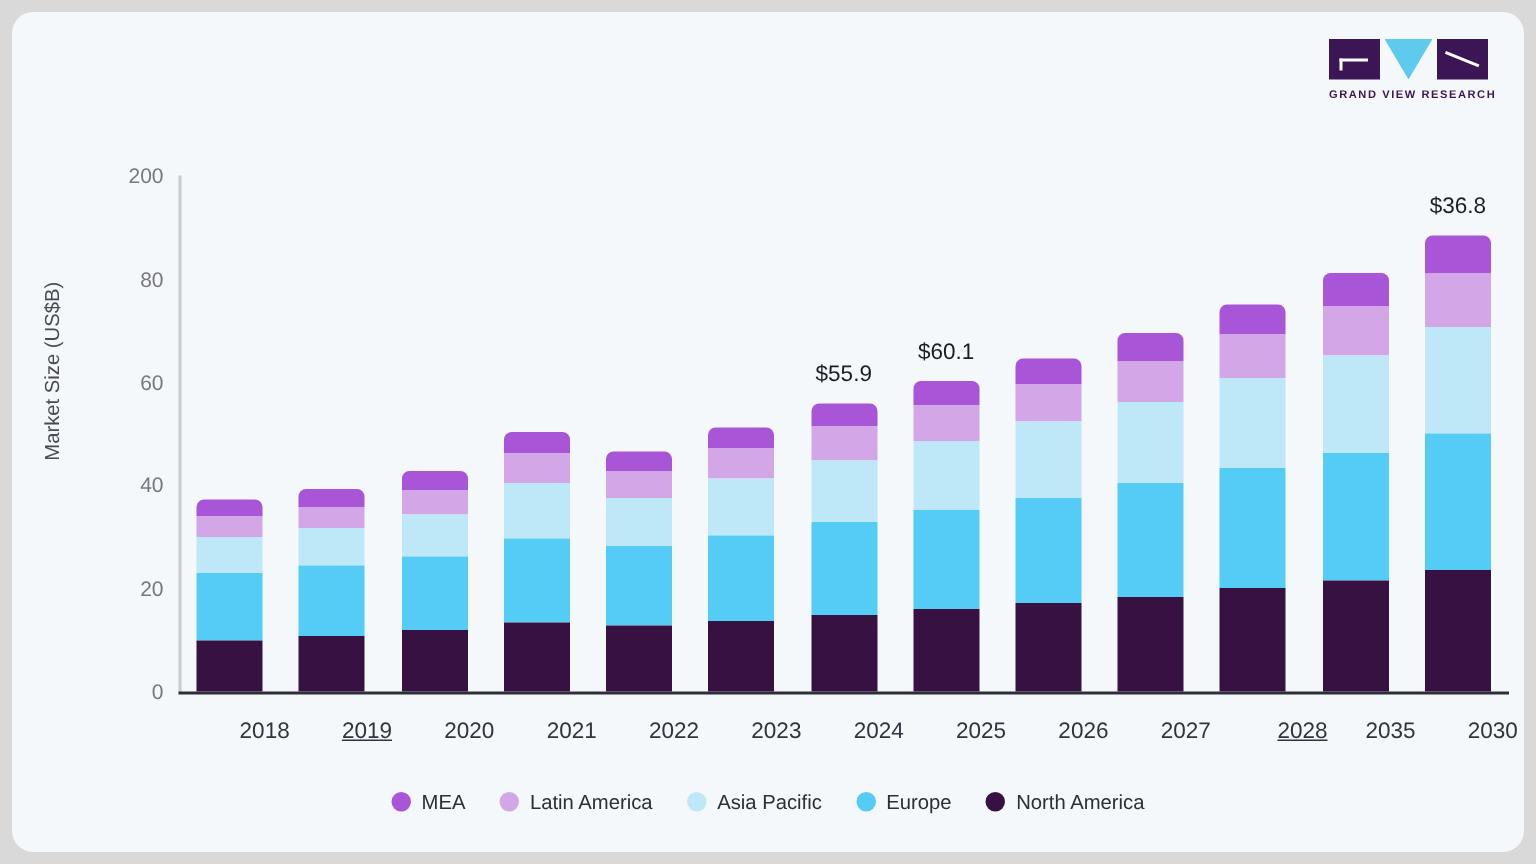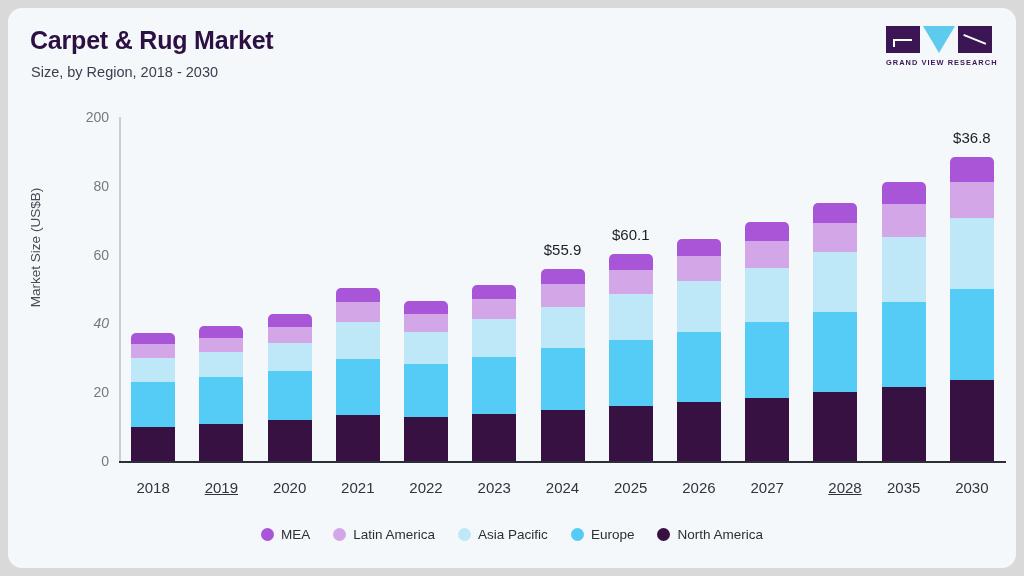--- a/index.html
+++ b/index.html
@@ -71,60 +71,58 @@
     background: #2e2e38;
   }
   .bar-group { position: absolute; bottom: 107px; width: 44px; }
   .seg { width: 100%; display: block; }
   .seg.top { border-radius: 5px 5px 0 0; }
   .bar-label {
     position: absolute; left: 50%; transform: translateX(-50%);
     font-size: 15px; color: #1d1d28; white-space: nowrap;
   }
   .xtick {
-    position: absolute; bottom: 72px; width: 80px; text-align: center;
+    position: absolute; bottom: 72px; width: 80px; text-align: right;
     font-size: 15px; color: #33333f;
   }
   
   #legend {
     position: absolute; left: 0; right: 0; bottom: 26px;
     display: flex; justify-content: center; align-items: center; gap: 23px;
   }
   .legend-item { display: flex; align-items: center; gap: 7px; }
   .legend-dot { width: 13px; height: 13px; border-radius: 50%; }
   .legend-label { font-size: 13.5px; color: #2e2e38; }
 </style>
 </head>
 <body>
 
 <div id="card">
 
-  <div id="title">Carpet &amp; Rug Market</div>
-  <div id="subtitle">Size, by Region, 2018 - 2030</div>
 
   <div id="logo">
     <div class="logo-row">
       <div class="logo-blk">
         <div class="logo-g-bar"></div>
         <div class="logo-g-stem"></div>
       </div>
       <div class="logo-v"></div>
       <div class="logo-blk">
         <div class="logo-r-slash"></div>
       </div>
     </div>
     <div id="logo-text">GRAND VIEW RESEARCH</div>
   </div>
 
   <div id="plot">
     <div id="ylabel">Market Size (US$B)</div>
     <div id="yticks-layer">
         <div class="ytick" style="top: 453px; left: 53px;">0</div>
         <div class="ytick" style="top: 384.2px; left: 53px;">20</div>
-        <div class="ytick" style="top: 315.4px; left: 53px; font-style: italic;">40</div>
+        <div class="ytick" style="top: 315.4px; left: 53px;">40</div>
         <div class="ytick" style="top: 246.6px; left: 53px;">60</div>
         <div class="ytick" style="top: 177.8px; left: 53px;">80</div>
         <div class="ytick" style="top: 109px; left: 53px;">200</div>
       </div>
     <div id="yaxis-line"></div>
     <div id="xaxis-line"></div>
     <div id="bars-layer">
         <div class="bar-group" style="left: 123.115px; bottom: 107px;">
           <div class="seg top" style="height: 11.008px; background: rgb(168, 85, 216);"></div>
           <div class="seg" style="height: 14.104px; background: rgb(211, 166, 232);"></div>

